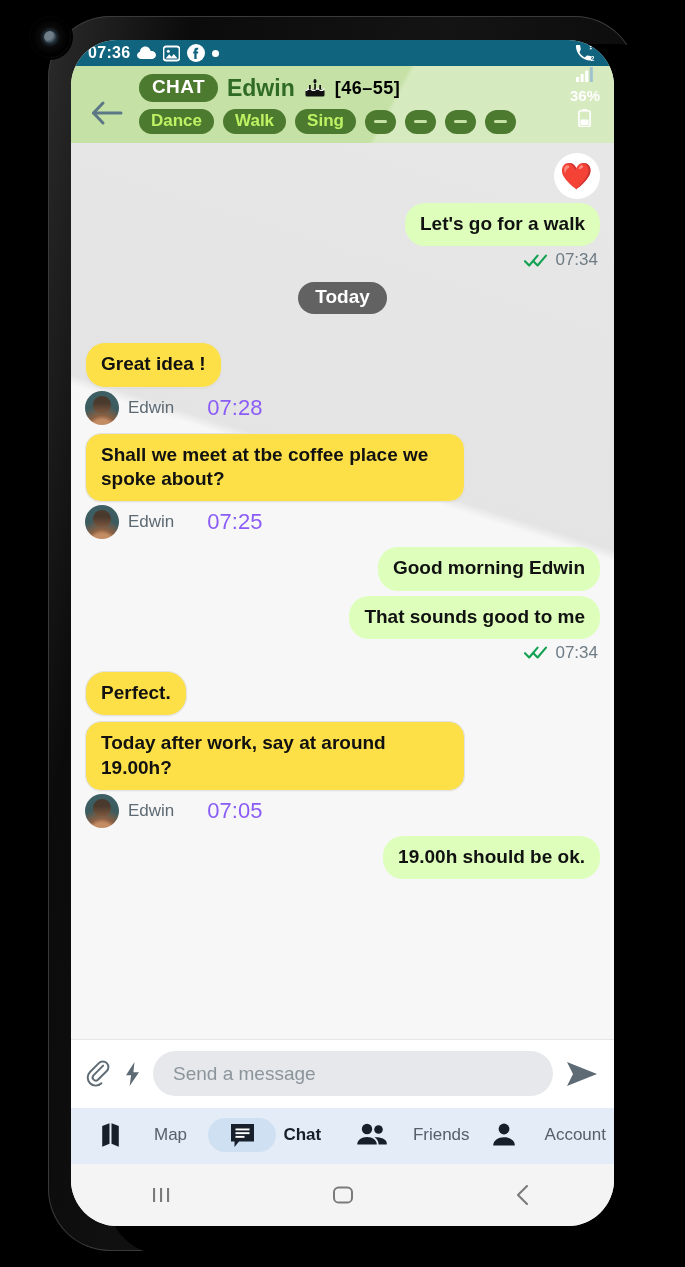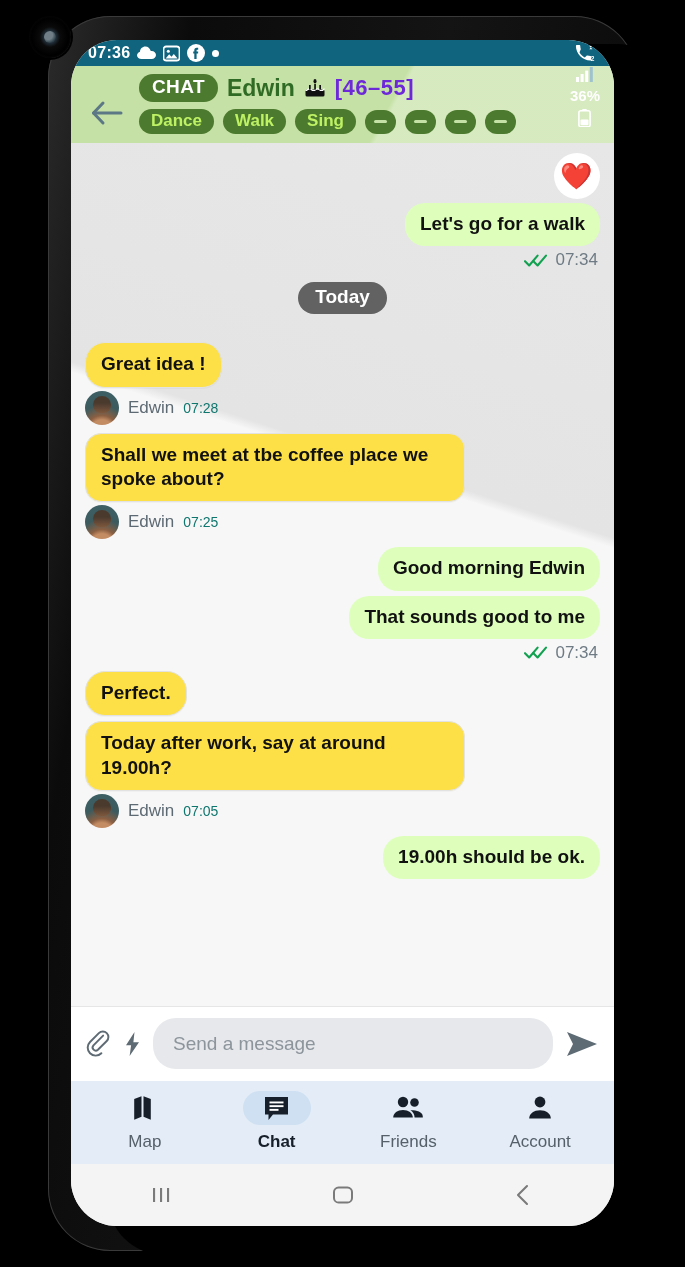--- a/index.html
+++ b/index.html
@@ -121,21 +121,21 @@
     background: #4c7a2e; color: #fff;
     font-size: 19px; font-weight: bold;
     padding: 2px 13px 4px 13px;
     border-radius: 14px;
     letter-spacing: .4px;
   }
   #peer-name {
     color: #2f6b24; font-size: 23px; font-weight: bold;
   }
   #cake-icon { display: flex; align-items: center; }
-  #age-range { color: #6d28d9; font-size: 22px; font-weight: bold; letter-spacing: .5px; }
+  #age-range { color: #000000; font-size: 18px; font-weight: bold; letter-spacing: .5px; }
 
   #header-row-2 {
     display: flex; align-items: center;
     gap: 9px; margin-left: 58px; margin-top: 7px;
     position: relative; z-index: 2;
   }
   .action-pill {
     background: #4c7a2e; color: #bef264;
     font-size: 17px; font-weight: bold;
     padding: 2px 12px 3px 12px;
@@ -219,21 +219,21 @@
     overflow: hidden;
     position: relative;
   }
   .avatar::after{
     content:"";
     position:absolute; left:8px; top:5px; width:18px; height:17px;
     border-radius:50% 50% 42% 42%;
     background: linear-gradient(180deg,#4a3a2e 0 42%, #7d573d 100%);
   }
   .meta-name { font-size: 17px; color: #5d6a73; font-weight: normal; }
-  .meta-time { font-size: 14px; color: #0f766e; }
+  .meta-time { font-size: 22px; color: #8b5cf6; margin-left: 24px; }
 
   .day-divider { display: flex; justify-content: center; margin: 12px 0 28px 0; }
   .day-chip {
     background: #626262; color: #fff;
     font-size: 19px; font-weight: bold;
     padding: 4px 17px 6px 17px;
     border-radius: 16px;
   }
 
   
@@ -244,40 +244,40 @@
     display: flex; align-items: center;
     gap: 12px;
     padding: 11px 15px 12px 15px;
   }
   #attach-icon, #flash-icon, #send-icon {
     display: flex; align-items: center; justify-content: center;
     flex: none;
   }
   #message-input {
     flex: 1 1 auto;
-    height: 51px;
+    height: 45px;
     background: #e6e8eb;
     border-radius: 23px;
     display: flex; align-items: center;
     padding: 0 20px;
   }
   #message-input-placeholder {
     color: #8c949c; font-size: 19px;
   }
 
   
   #bottom-nav {
     flex: none;
     background: #e3ecf7;
     display: flex;
     padding: 10px 8px 12px 8px;
   }
   .nav-item {
     flex: 1 1 0;
-    display: flex; flex-direction: column;
+    display: flex; flex-direction: row;
     align-items: center; gap: 7px;
   }
   .nav-icon-wrap {
     width: 68px; height: 34px;
     border-radius: 17px;
     display: flex; align-items: center; justify-content: center;
   }
   .nav-item.active .nav-icon-wrap { background: #cfe0f3; }
   .nav-label { font-size: 17px; color: #55606b; }
   .nav-item.active .nav-label { color: #17202a; font-weight: bold; }

